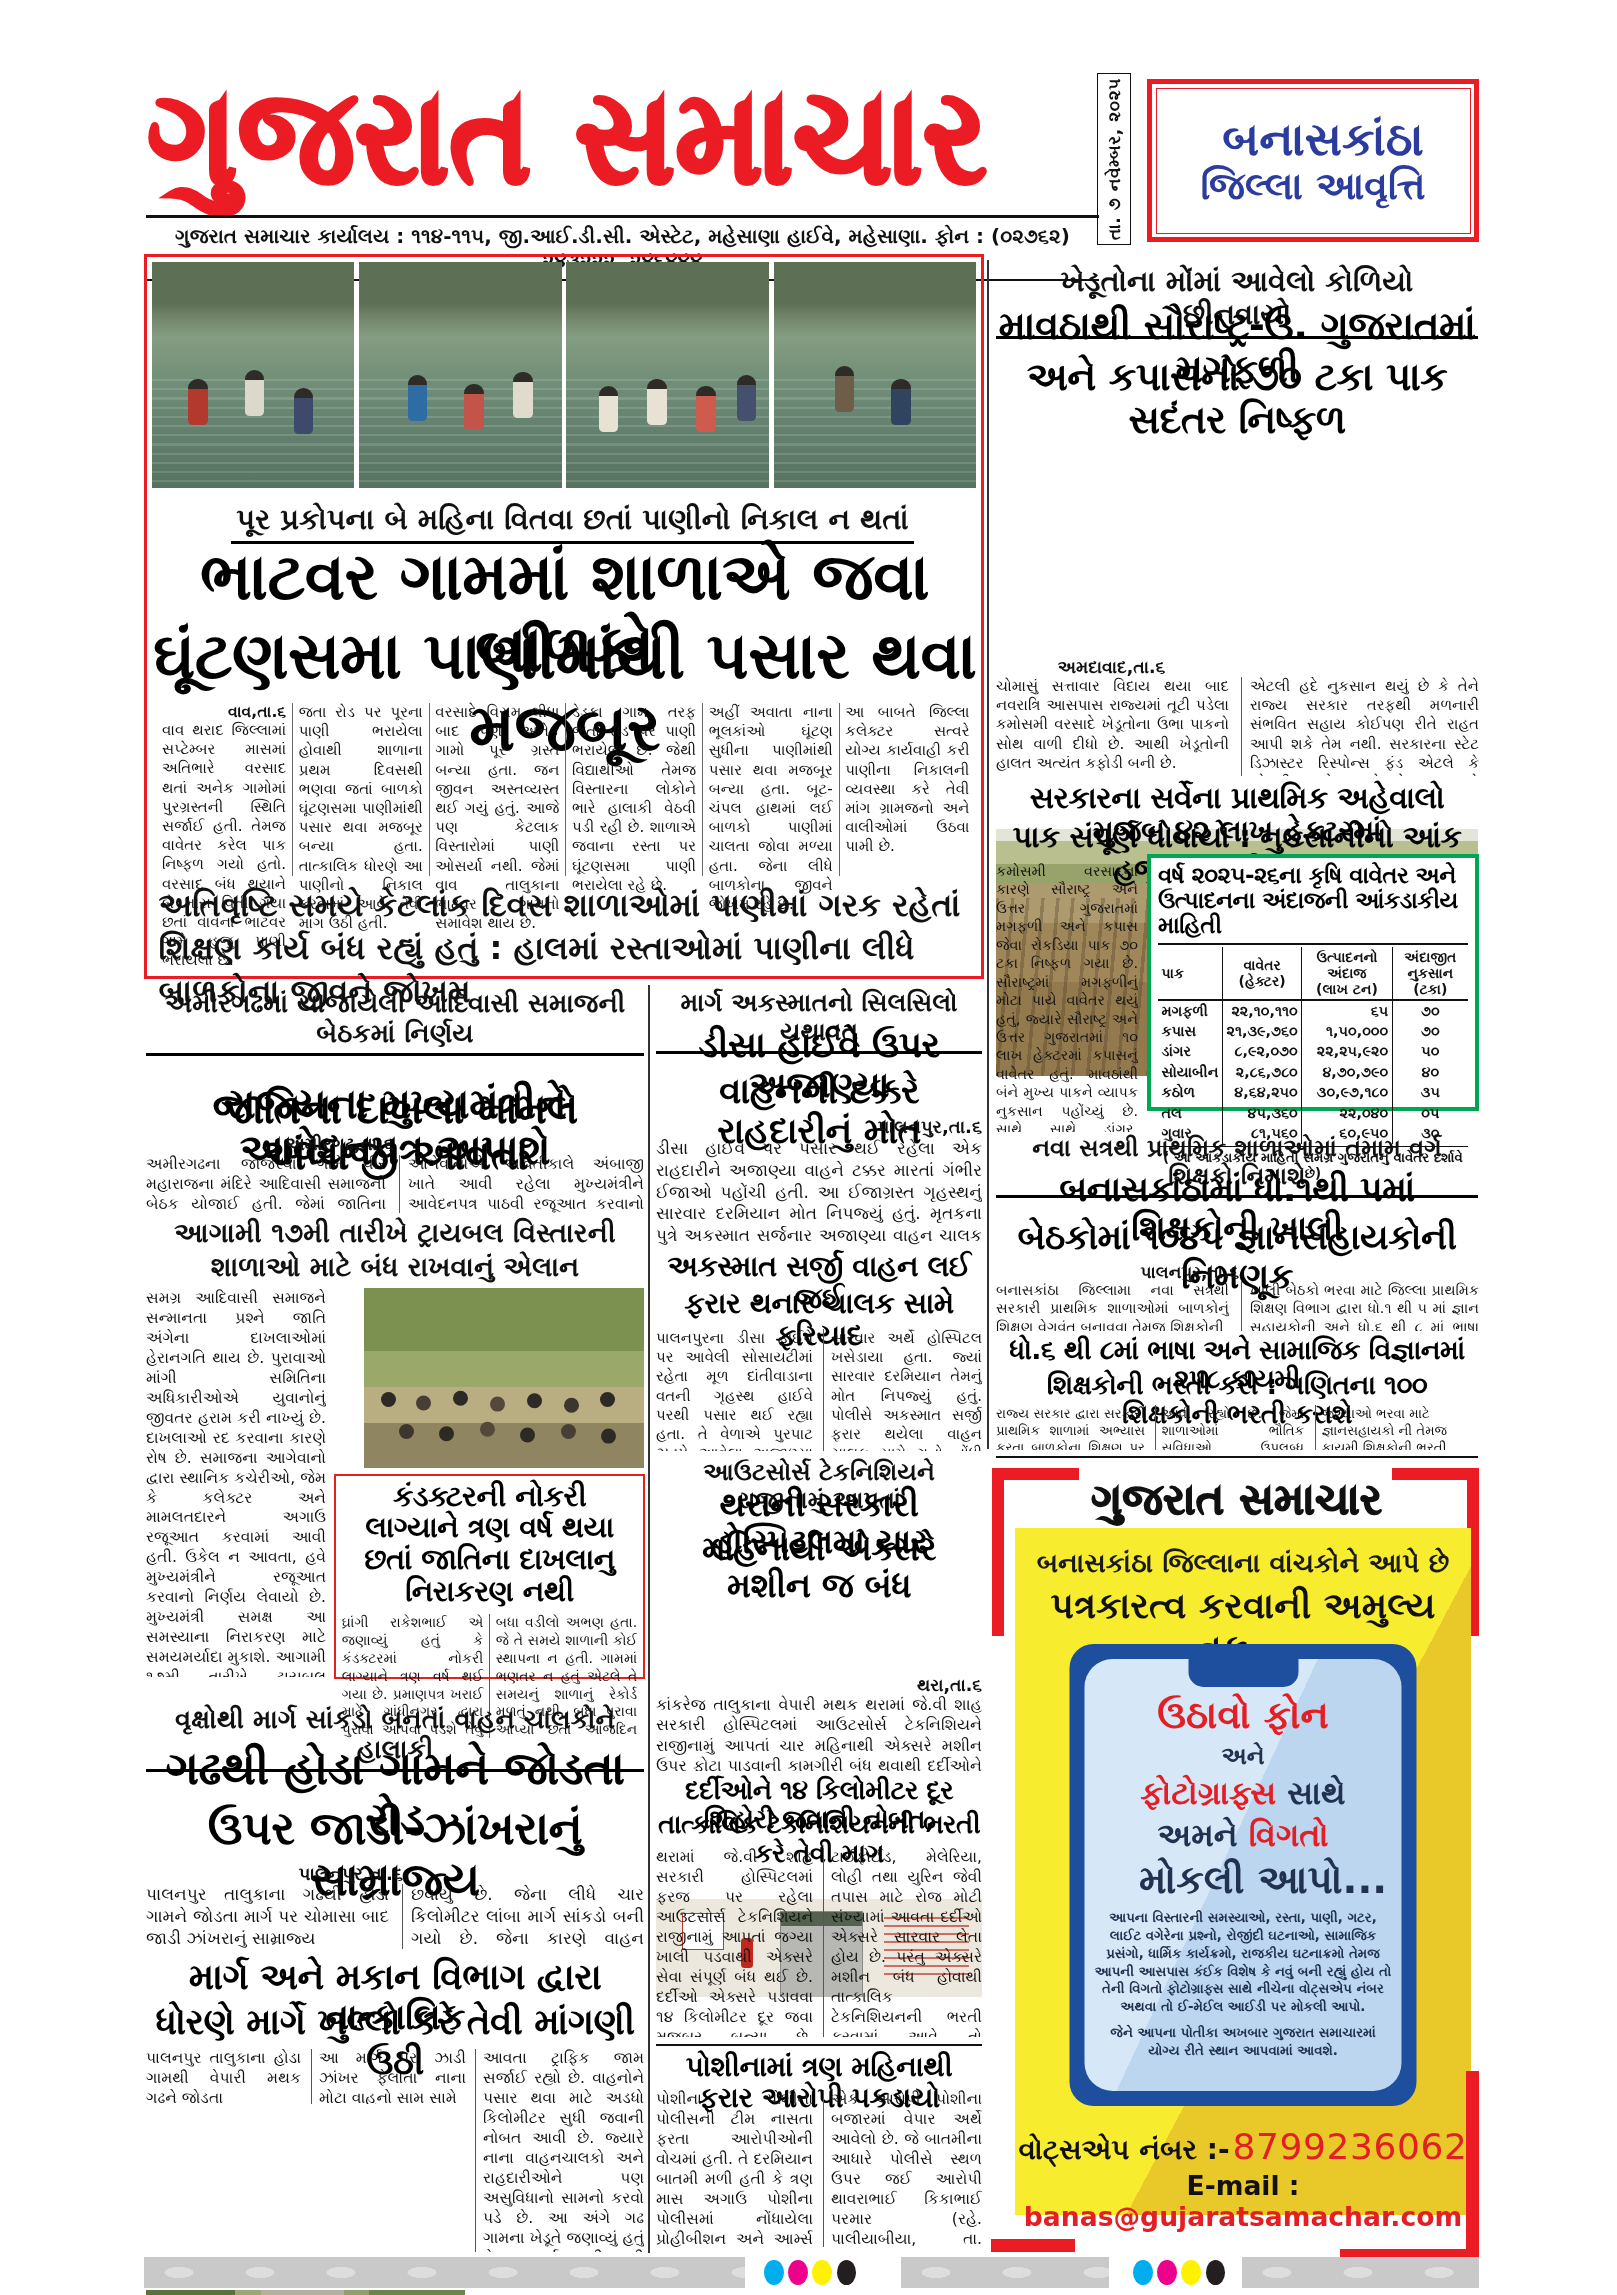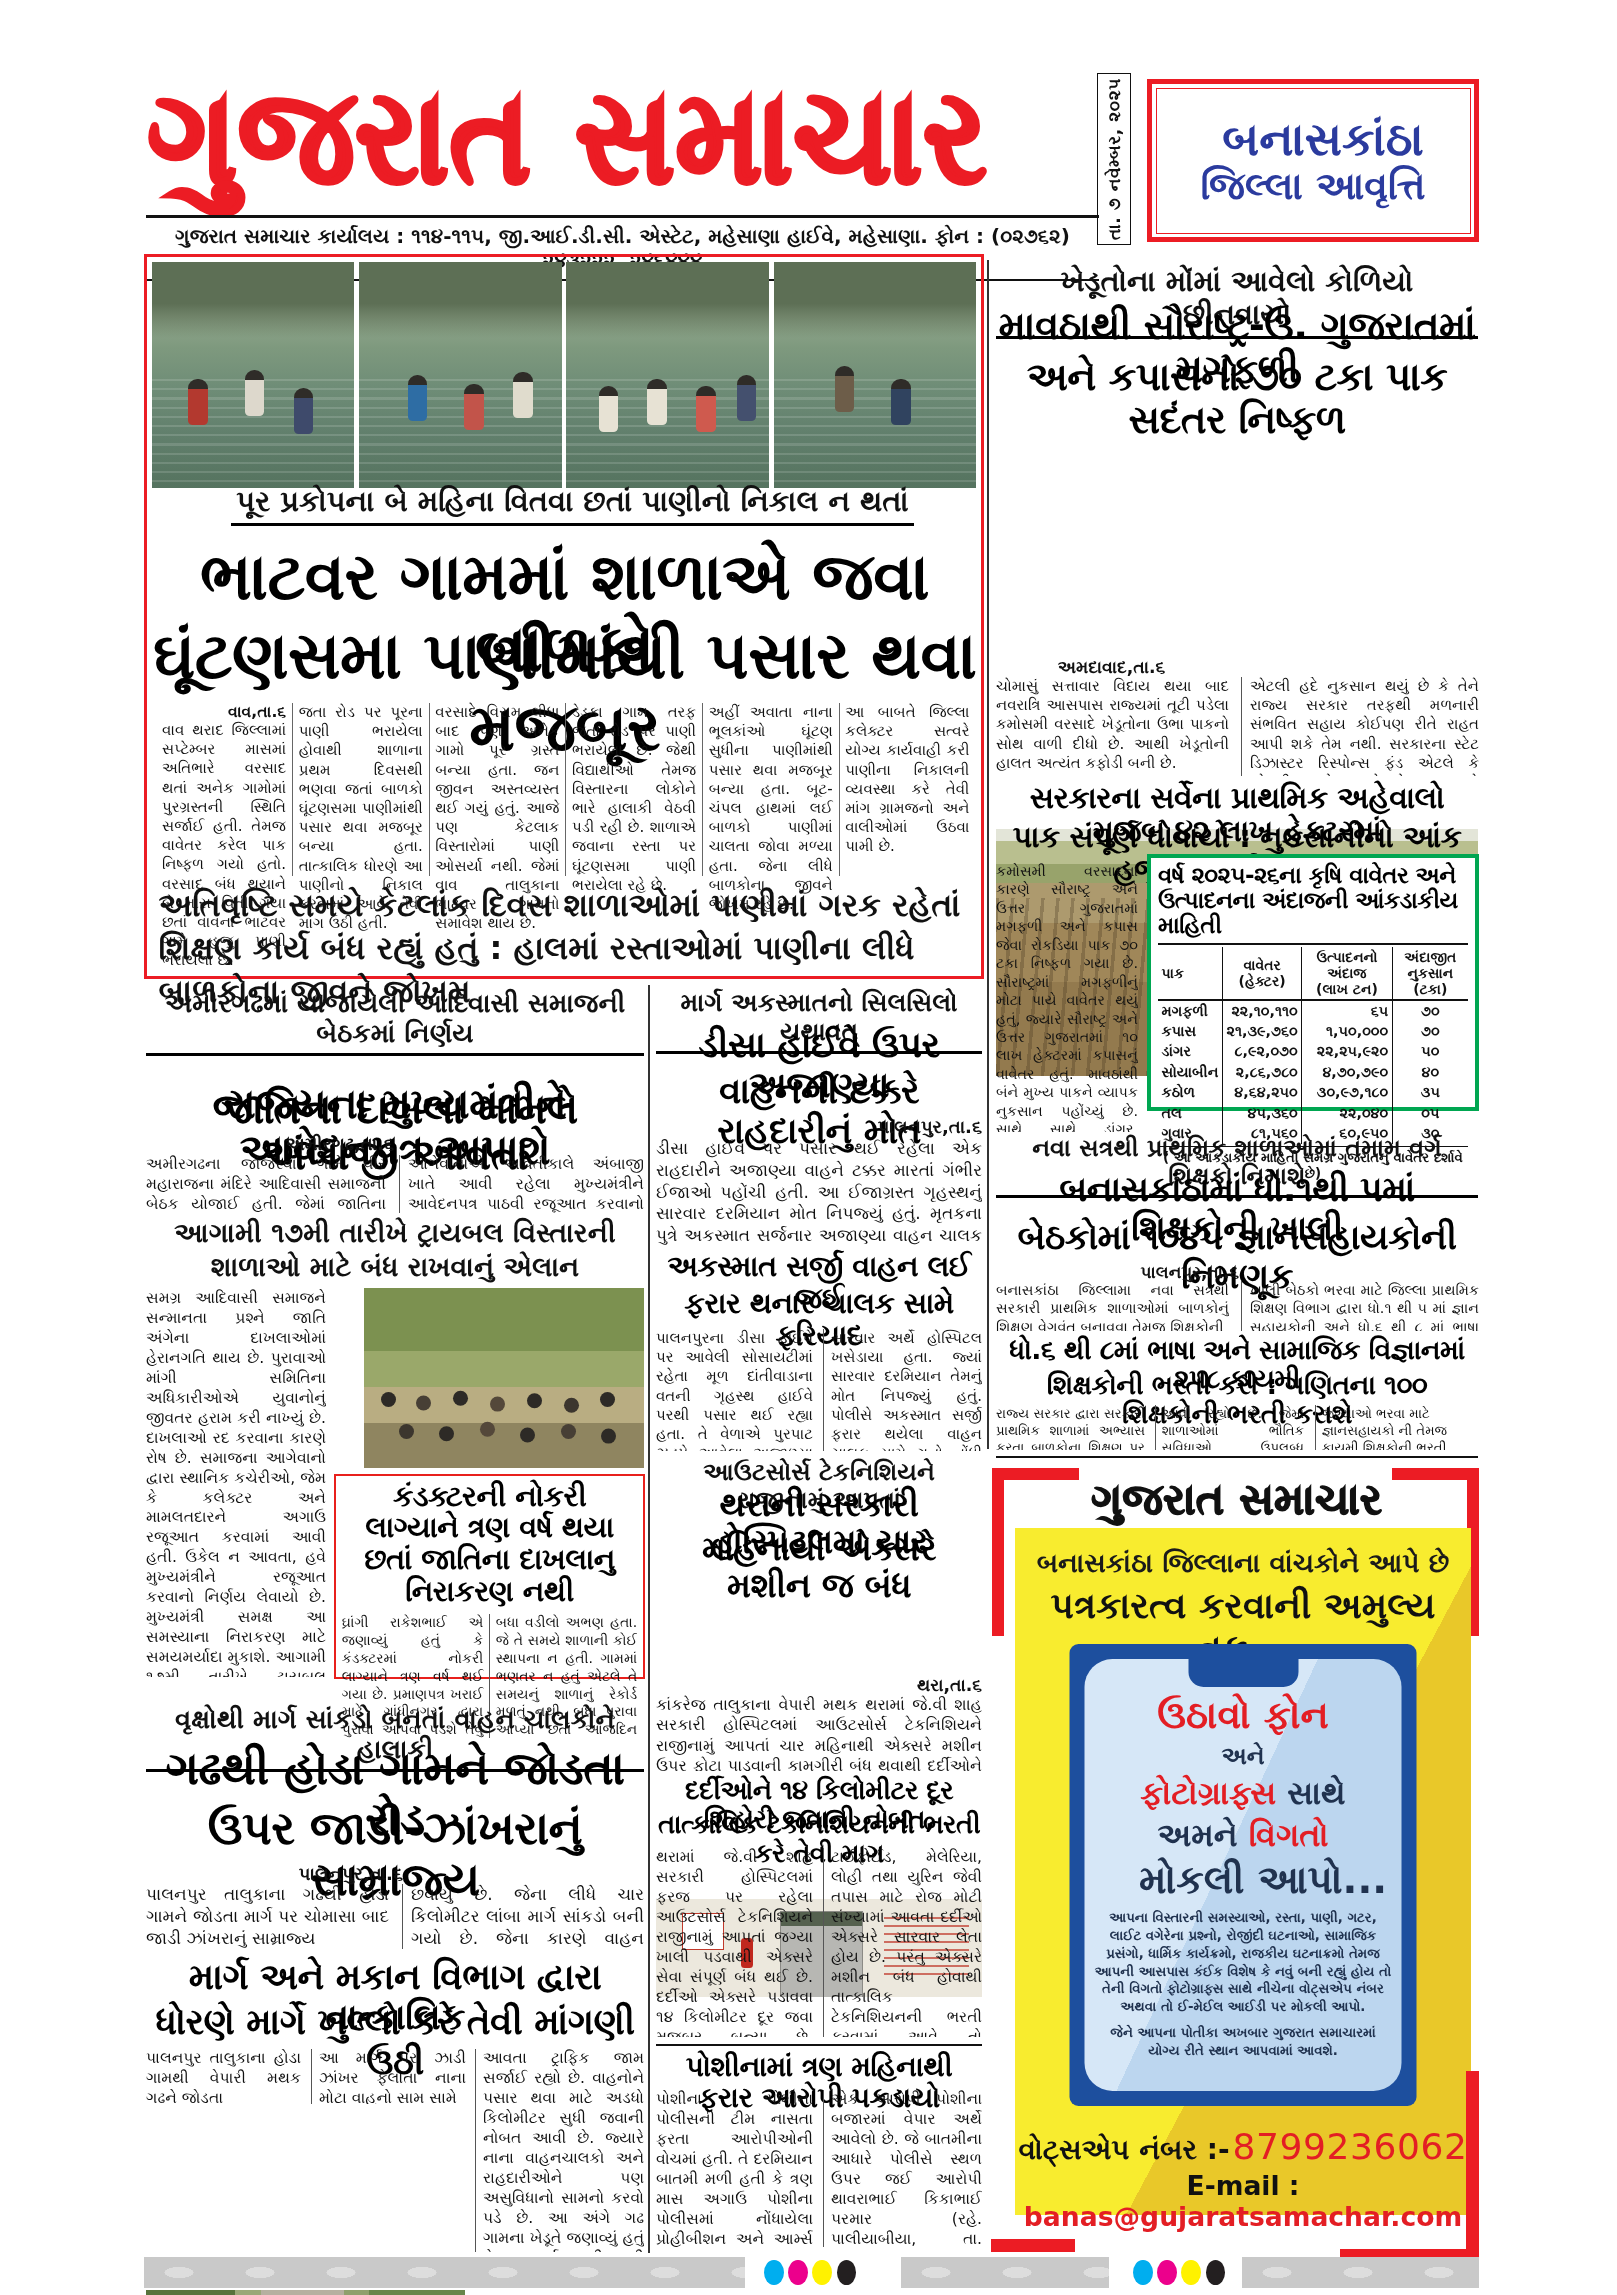--- a/index.html
+++ b/index.html
@@ -71,21 +71,21 @@
         <div class="fig" style="left:40%;top:52%;--c:#e7e2d4;"></div>
         <div class="fig" style="left:64%;top:55%;--c:#cf5a4e;"></div>
         <div class="fig" style="left:84%;top:50%;--c:#44506e;"></div>
       </div>
       <div class="ph flood" style="flex:1;">
         <div class="fig" style="left:30%;top:46%;--c:#6d5d49;"></div>
         <div class="fig" style="left:58%;top:52%;--c:#30435f;"></div>
       </div>
     </div>
 
-    <div class="abs ctr" style="left:0;top:228px;width:100%;padding-left:17px;">
+    <div class="abs ctr" style="left:0;top:246px;width:100%;padding-left:17px;">
       <span class="kick" style="font-size:29px;">પૂર પ્રકોપના બે મહિના  વિતવા છતાં પાણીનો નિકાલ ન થતાં</span>
     </div>
     <div class="abs hl" style="left:4.6px;top:284px;width:826px;font-size:65px;">ભાટવર ગામમાં શાળાએ જવા બાળકો</div>
     <div class="abs hl" style="left:4.6px;top:363px;width:826px;font-size:65px;">ઘૂંટણસમા પાણીમાંથી પસાર થવા મજબૂર</div>
 
     <div class="abs" style="left:9.2px;top:446px;width:819px;height:173px;display:flex;">
       <div style="flex:1;padding:0 5.8px;">
         <div class="dl" style="font-size:15.6px;">વાવ,તા.૬</div>
         <div class="bd" style="font-size:15px;">વાવ થરાદ જિલ્લામાં સપ્ટેમ્બર માસમાં અતિભારે વરસાદ થતાં અનેક ગામોમાં પુરગ્રસ્તની સ્થિતિ સર્જાઈ હતી. તેમજ વાવેતર કરેલ પાક નિષ્ફળ ગયો હતો. વરસાદ બંધ થયાને બે માસ વિતી ગયા છતાં વાવના ભાટવર ગામે હજુ પાણી ભરાયેલા છે.</div>
       </div>
@@ -290,21 +290,21 @@
   <div class="abs hr" style="left:996px;top:1456px;width:482px;height:2.3px;"></div>
 
   <div class="abs" style="left:992px;top:1468px;width:87px;height:168px;border-left:12.7px solid #ec1c24;border-top:12.7px solid #ec1c24;"></div>
   <div class="abs" style="left:1392px;top:1468px;width:87px;height:168px;border-right:12.7px solid #ec1c24;border-top:12.7px solid #ec1c24;"></div>
   <div class="abs ctr" style="left:1066px;top:1474px;width:341px;font-size:43px;font-weight:900;color:#111;-webkit-text-stroke:1.2px #111;white-space:nowrap;">ગુજરાત સમાચાર</div>
 
   <div class="abs" style="left:1015px;top:1528px;width:456px;height:687px;background:linear-gradient(118deg,#f8ec2f 0 58%,#e9c829 58% 100%);">
     <div class="abs ctr" style="left:0;top:18.5px;width:100%;font-size:26.6px;font-weight:700;color:#1a1a1a;">બનાસકાંઠા જિલ્લાના  વાંચકોને આપે છે</div>
     <div class="abs ctr" style="left:0;top:57px;width:100%;font-size:36px;font-weight:900;color:#111;">પત્રકારત્વ કરવાની અમુલ્ય તક...</div>
 
-    <div class="abs" style="left:50%;transform:translateX(-50%);top:116px;width:347px;height:462px;background:#1d4f9e;border-radius:9px;">
+    <div class="abs" style="left:50%;transform:translateX(-50%);top:116px;width:347px;height:462px;background:#1d4f9e;border-radius:24px;">
       <div class="abs" style="left:15px;top:15px;right:15px;bottom:15px;border-radius:28px;background:linear-gradient(115deg,#d6e7f7 0 45%,#bcd6ef 45% 100%);display:flex;flex-direction:column;align-items:center;padding:37px 9.2px 9.2px;gap:8px;overflow:hidden;box-sizing:border-box;">
         <div class="scr-big" style="font-size:38px;color:#e31e24;">ઉઠાવો ફોન</div>
         <div class="scr-big" style="font-size:24px;color:#20324f;">અને</div>
         <div class="scr-big" style="font-size:32px;">
           <span style="color:#e31e24;">ફોટોગ્રાફ્સ</span><span style="color:#20324f;"> સાથે</span>
         </div>
         <div class="scr-big" style="font-size:32px;">
           <span style="color:#20324f;">અમને </span><span style="color:#e31e24;">વિગતો</span>
         </div>
         <div class="scr-big" style="font-size:39px;color:#20324f;margin-left:40px;">મોકલી આપો...</div>

